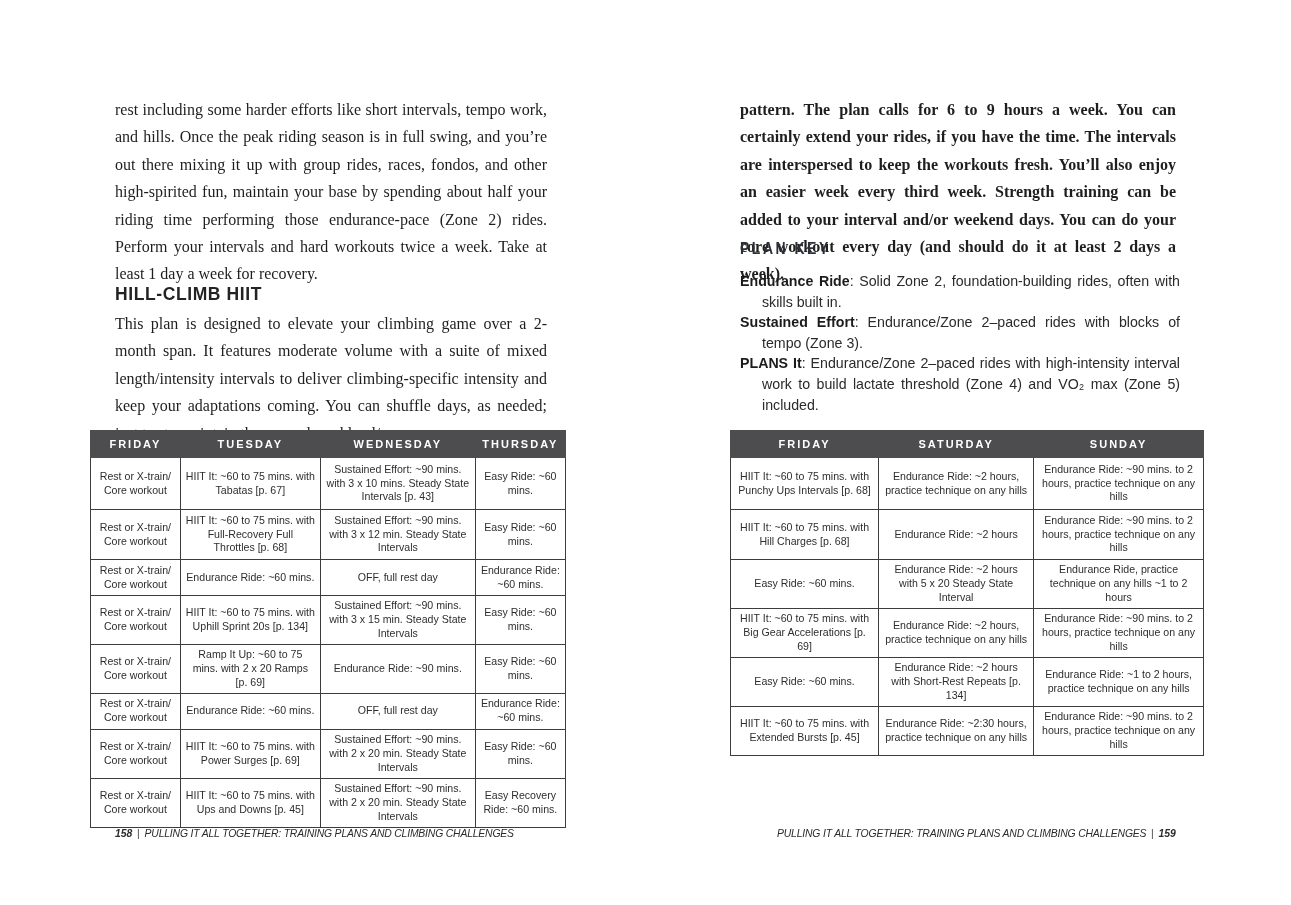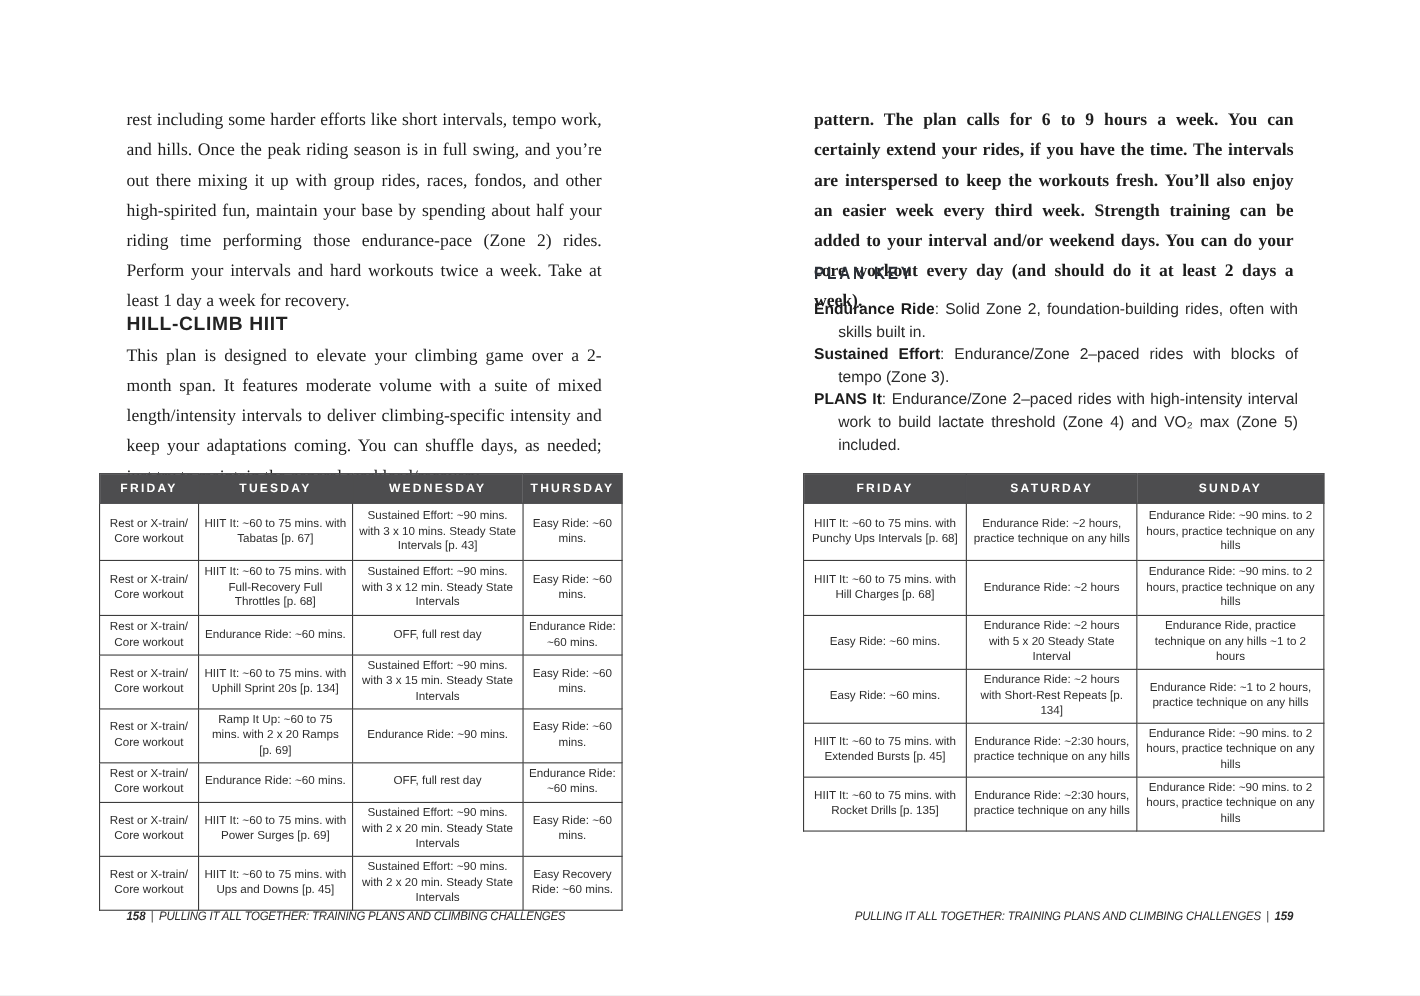--- a/index.html
+++ b/index.html
@@ -229,31 +229,31 @@
             <td>HIIT It: ~60 to 75 mins. with Hill Charges [p. 68]</td>
             <td>Endurance Ride: ~2 hours</td>
             <td>Endurance Ride: ~90 mins. to 2 hours, practice technique on any hills</td>
           </tr>
           <tr>
             <td>Easy Ride: ~60 mins.</td>
             <td>Endurance Ride: ~2 hours with 5 x 20 Steady State Interval</td>
             <td>Endurance Ride, practice technique on any hills ~1 to 2 hours</td>
           </tr>
           <tr>
+            <td>HIIT It: ~60 to 75 mins. with Big Gear Accelerations [p. 69]</td>
+            <td>Endurance Ride: ~2 hours, practice technique on any hills</td>
+            <td>Endurance Ride: ~90 mins. to 2 hours, practice technique on any hills</td>
+          </tr>
+          <tr>
             <td>Easy Ride: ~60 mins.</td>
             <td>Endurance Ride: ~2 hours with Short-Rest Repeats [p. 134]</td>
             <td>Endurance Ride: ~1 to 2 hours, practice technique on any hills</td>
           </tr>
           <tr>
             <td>HIIT It: ~60 to 75 mins. with Extended Bursts [p. 45]</td>
-            <td>Endurance Ride: ~2:30 hours, practice technique on any hills</td>
-            <td>Endurance Ride: ~90 mins. to 2 hours, practice technique on any hills</td>
-          </tr>
-          <tr>
-            <td>HIIT It: ~60 to 75 mins. with Rocket Drills [p. 135]</td>
             <td>Endurance Ride: ~2:30 hours, practice technique on any hills</td>
             <td>Endurance Ride: ~90 mins. to 2 hours, practice technique on any hills</td>
           </tr>
         </tbody>
       </table>
 
     <footer class="page-footer right-footer">
       <span class="footer-title">PULLING IT ALL TOGETHER: TRAINING PLANS AND CLIMBING CHALLENGES</span>
       <span class="divider">|</span>
       <span class="pagenum">159</span>

